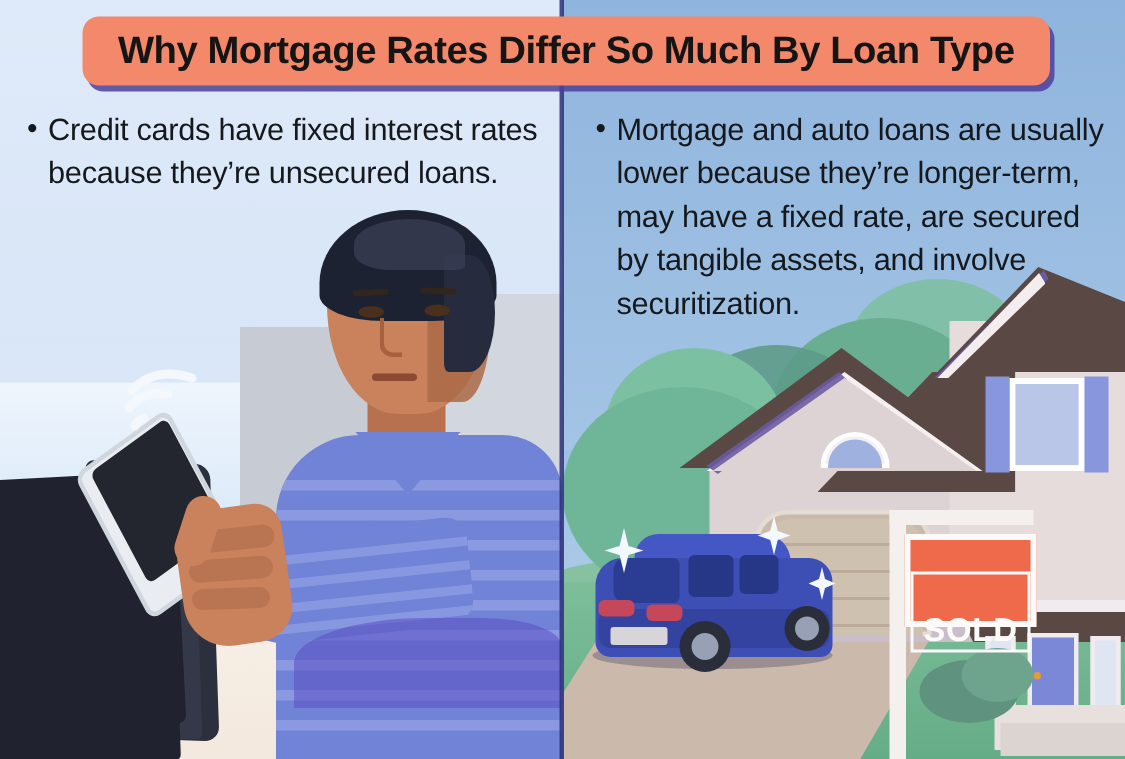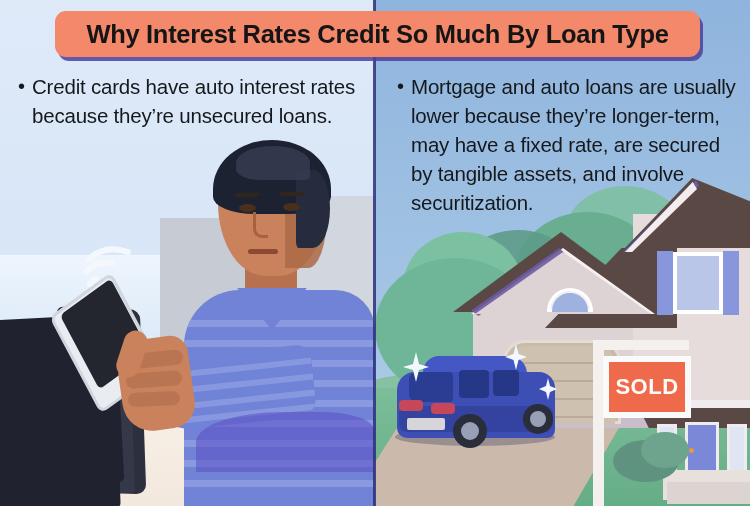--- a/index.html
+++ b/index.html
@@ -359,23 +359,23 @@
 
   
   #sign-post { position:absolute; left:218px; top:340px; width:11px; height:166px; background:#f3f0ee; z-index:24; }
   #sign-arm { position:absolute; left:218px; top:340px; width:96px; height:10px; background:#f3f0ee; z-index:24; }
   #sign-board {
     position:absolute; left:228px; top:356px; width:88px; height:62px;
     background:#ef6a4a; border:4px solid #fbfafa; z-index:25;
     display:flex; align-items:center; justify-content:center;
   }
   #sign-board-inner {
-    position:absolute; left:232px; top:360px; width:80px; height:54px;
+    position:absolute; left:232px; top:381px; width:80px; height:54px;
     border:2px solid #fbfafa; z-index:26;
-    display:flex; align-items:center; justify-content:center;
+    display:flex; align-items:flex-end; justify-content:center;
   }
   #sold-text {
     font-size:22px; font-weight:bold; color:#fdfcfb; letter-spacing:.5px;
     font-family:"Liberation Sans", sans-serif;
   }
 
   
   #logo { position:absolute; left:303px; top:456px; z-index:60; display:flex; align-items:center; gap:6px; }
   #logo-mark { width:28px; height:28px; border-radius:50%; background:#1c2a49; position:relative; }
   #logo-dot { position:absolute; left:11px; top:4px; width:6px; height:6px; border-radius:50%; background:#f0813c; }
@@ -539,27 +539,27 @@
     <div id="sign-board"></div>
     <div id="sign-board-inner">
       <span id="sold-text">SOLD</span>
     </div>
   </div>
 
   <div id="divider"></div>
 
   <div id="title-shadow"></div>
   <div id="title-bar">
-    <span id="title-text">Why Interest Rates Credit So Much By Loan Type</span>
+    <span id="title-text">Why Mortgage Rates Differ So Much By Loan Type</span>
   </div>
 
   <div class="bullet-block" id="left-bullets">
     <div class="bullet-item">
       <span class="bullet-dot">•</span>
-      <span class="bullet-text">Credit cards have auto interest rates because they’re unsecured loans.</span>
+      <span class="bullet-text">Credit cards have fixed interest rates because they’re unsecured loans.</span>
     </div>
   </div>
 
   <div class="bullet-block" id="right-bullets">
     <div class="bullet-item">
       <span class="bullet-dot">•</span>
       <span class="bullet-text">Mortgage and auto loans are usually lower because they’re longer-term, may have a fixed rate, are secured by tangible assets, and involve securitization.</span>
     </div>
   </div>
 

